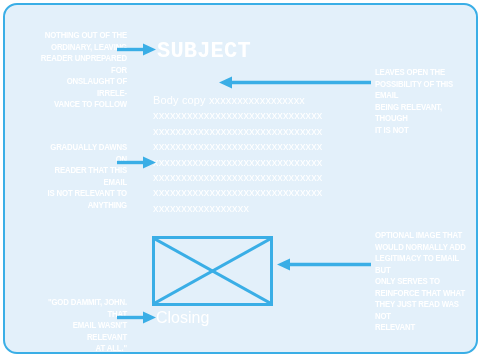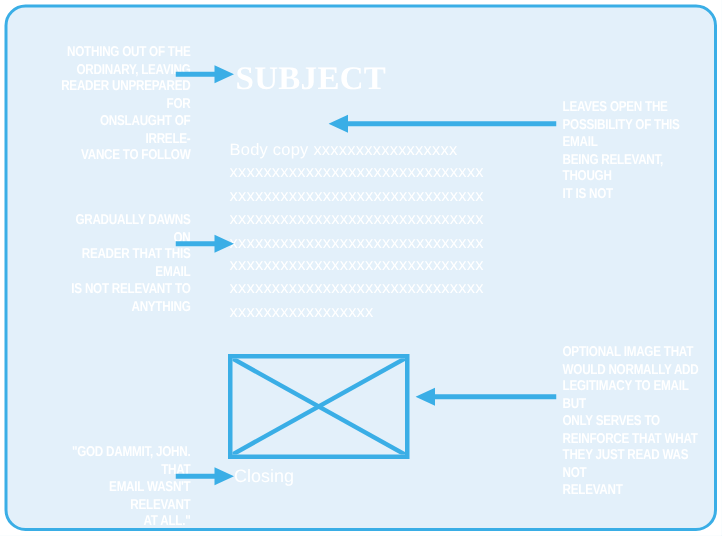--- a/index.html
+++ b/index.html
@@ -56,21 +56,21 @@
     text-align: left;
     transform-origin: left center;
   }
 
   
   .subject {
     position: absolute;
     left: 152px;
     top: 35px;
     color: #ffffff;
-    font-family: Liberation Serif, serif;
+    font-family: Liberation Mono, monospace;
     font-weight: bold;
     font-size: 22px;
     letter-spacing: 0.2px;
     line-height: 24px;
   }
   .salutation {
     position: absolute;
     left: 152px;
     top: 70px;
     color: #ffffff;
@@ -79,21 +79,21 @@
     font-size: 12px;
     line-height: 15px;
   }
   .closing {
     position: absolute;
     left: 151px;
     top: 305px;
     color: #ffffff;
     font-family: "Liberation Sans", sans-serif;
     font-weight: normal;
-    font-size: 12px;
+    font-size: 16px;
     line-height: 15px;
   }
   #body-copy {
     position: absolute;
     left: 148px;
     top: 88px;
     width: 202px;
     color: #ffffff;
     font-family: "Liberation Sans", sans-serif;
     font-weight: normal;

